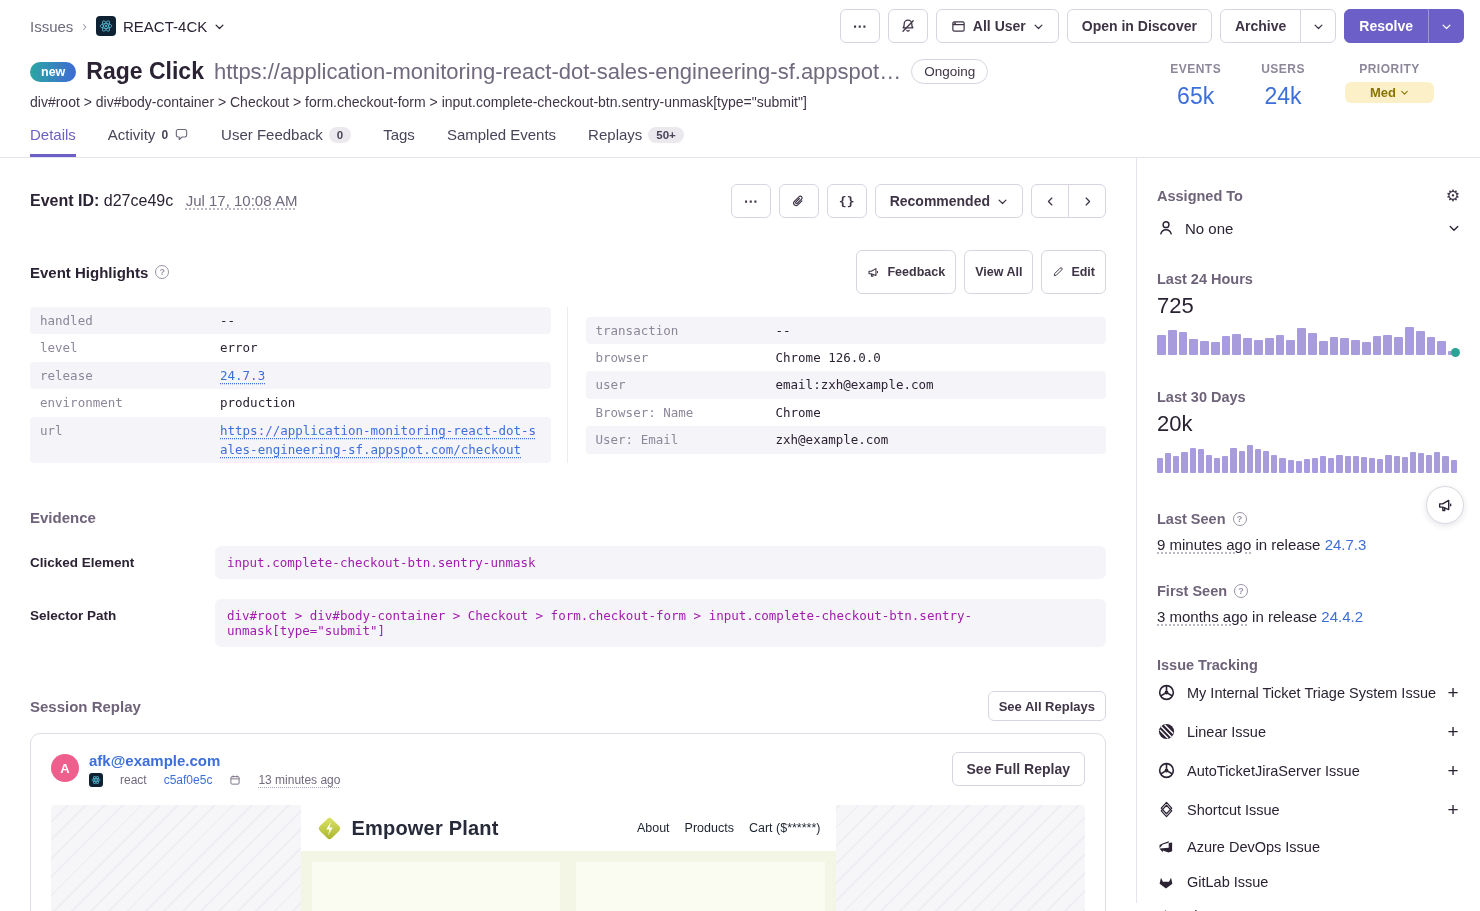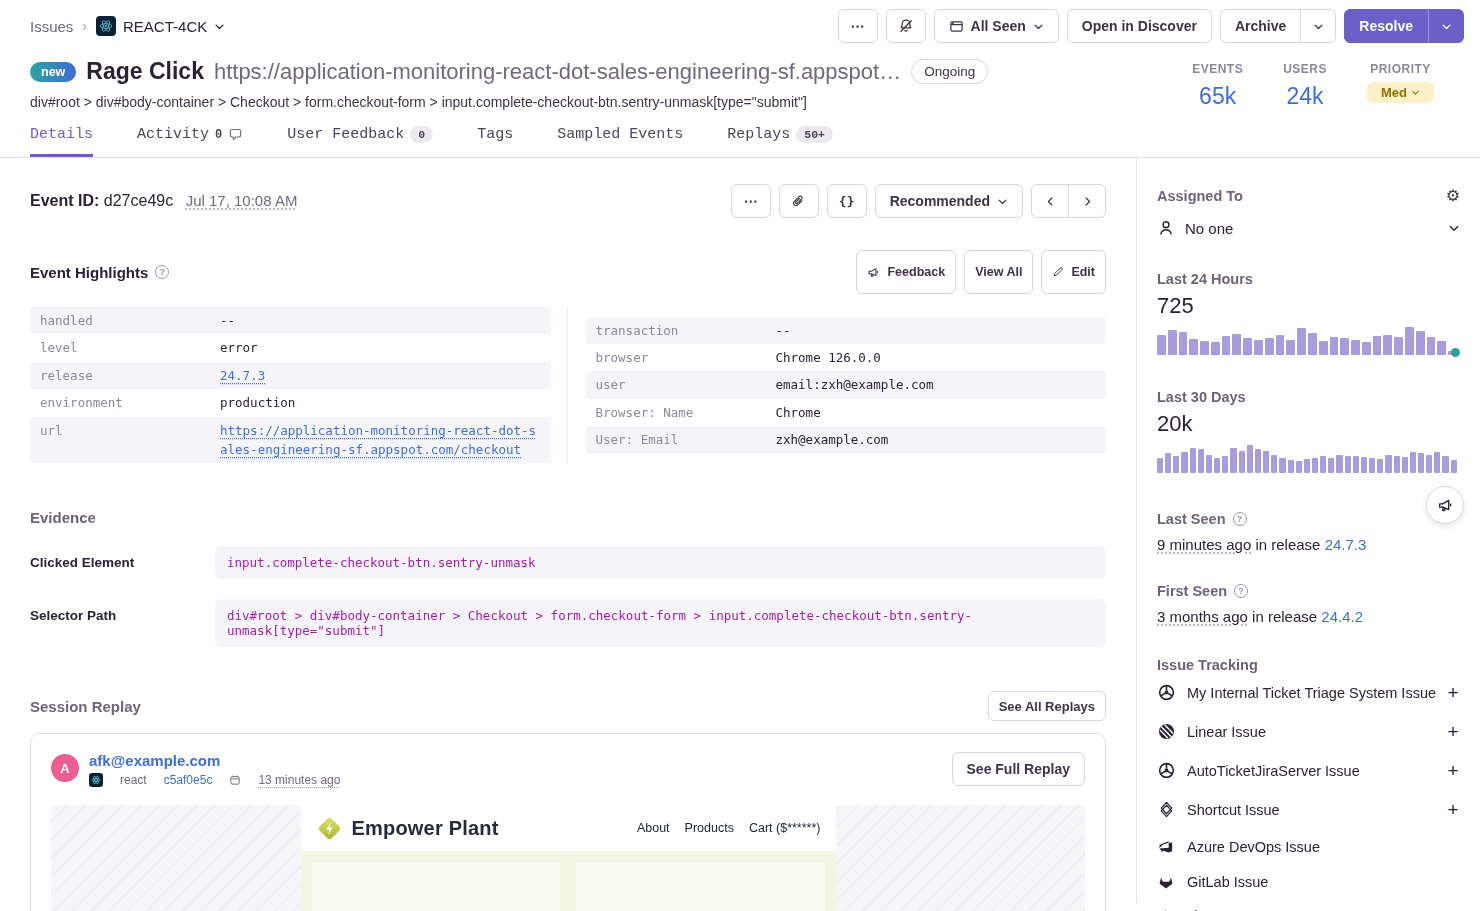--- a/index.html
+++ b/index.html
@@ -50,25 +50,25 @@
   .issue-url { font-size:22px; font-weight:400; color:#71697d; }
   .pill-ongoing { border:1px solid #d9d4df; border-radius:20px; padding:4px 12px; font-size:13.5px; color:#3e3446; }
   .selector-line { margin-top:9px; font-size:14px; color:#3e3446; }
   .ih-stats { display:flex; gap:40px; padding:4px 16px 0 0; }
   .stat { text-align:center; }
   .stat .lbl { font-size:12px; font-weight:600; letter-spacing:.5px; color:#8d879a; }
   .stat .val { margin-top:7px; font-size:23px; color:#3D6FDB; cursor:pointer; }
   .prio-badge {
     margin-top:6px; display:inline-flex; align-items:center; gap:4px;
     background:#FBF0C7; color:#8a7400; font-size:13px; font-weight:600;
-    padding:3px 14px; border-radius:6px; cursor:pointer;
+    padding:3px 25px; border-radius:6px; cursor:pointer;
   }
 
   
-  .tabs { display:flex; gap:44px; padding:16px 30px 0 30px; border-bottom:1px solid #e7e3ec;font-family:Liberation Mono, monospace; }
+  .tabs { display:flex; gap:32px; padding:16px 30px 0 30px; border-bottom:1px solid #e7e3ec; }
   .tab { display:flex; align-items:center; gap:6px; padding-bottom:11px; font-size:15px; color:#4a4458; cursor:pointer; border-bottom:3px solid transparent; }
   .tab.active { color:#6C5FC7; border-bottom-color:#6C5FC7; }
   .count-pill { background:#ebe9ee; border-radius:20px; font-size:11.5px; font-weight:700; padding:2px 8px; color:#4a4458; }
   .act-count { font-size:12px; font-weight:700; }
 
   
   .main { display:flex; align-items:stretch; height:745px; }
   .content { flex:1; min-width:0; padding:26px 30px 0 30px; }
   .sidebar { width:344px; border-left:1px solid #e7e3ec; padding:30px 20px 0 20px; }
 
@@ -189,21 +189,21 @@
           <path d="M6.9 12.4a1.2 1.2 0 0 0 2.2 0"></path>
           <line x1="3" y1="13.2" x2="13.2" y2="2.8"></line>
         </svg>
     </button>
     <button class="btn">
       <svg width="15" height="15" viewBox="0 0 16 16" fill="none" stroke="#3e3446" stroke-width="1.3">
           <rect x="2" y="3" width="12" height="10" rx="1.5"></rect>
           <line x1="2" y1="6" x2="14" y2="6"></line>
           <circle cx="4.3" cy="4.5" r=".4" fill="#3e3446"></circle>
         </svg>
-      <span>All Seen</span>
+      <span>All User</span>
       <svg class="chev" width="11" height="11" viewBox="0 0 16 16">
           <path d="M3 6l5 5 5-5"></path>
         </svg>
     </button>
     <button class="btn">
         <span>Open in Discover</span>
       </button>
     <span class="seg">
       <button class="btn">
           <span>Archive</span>

